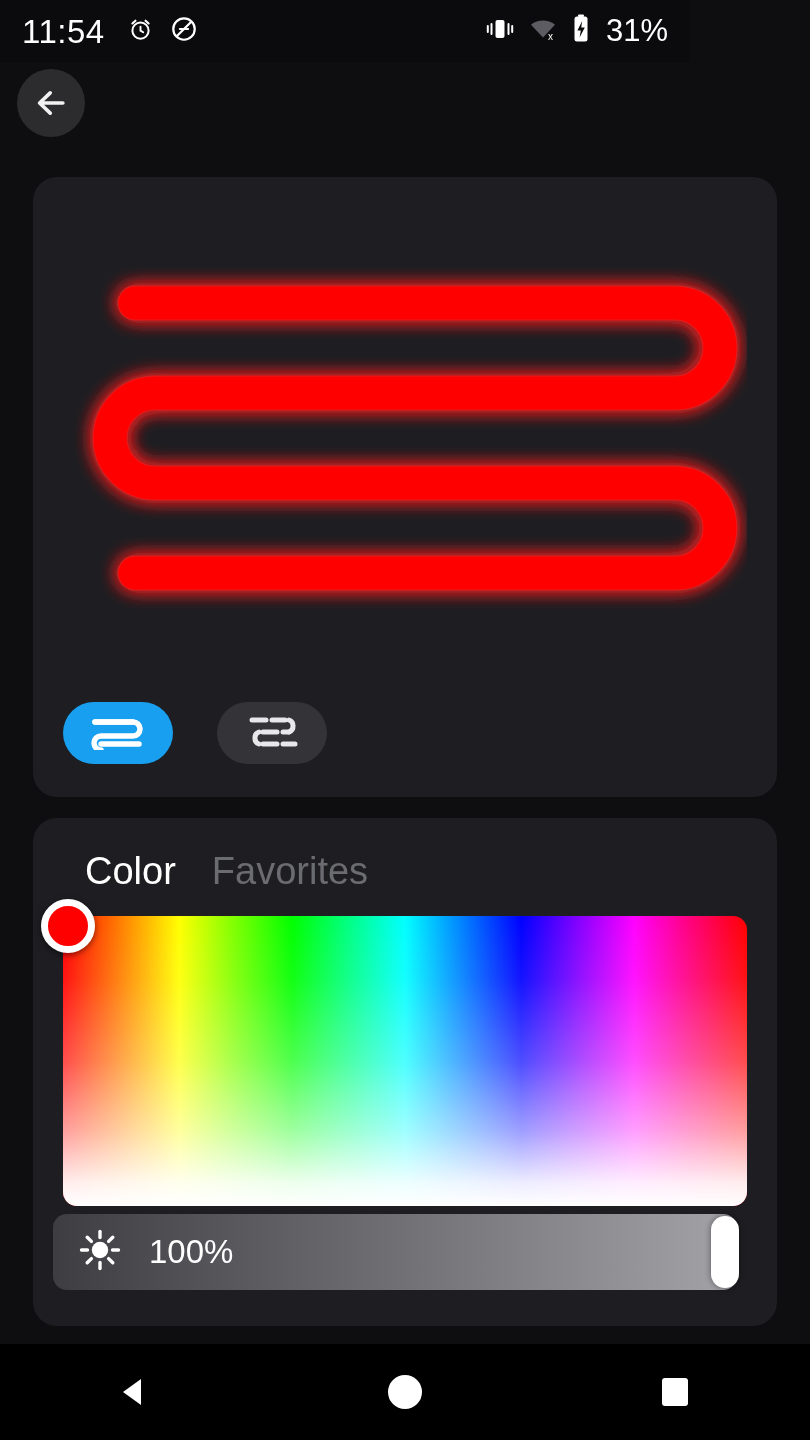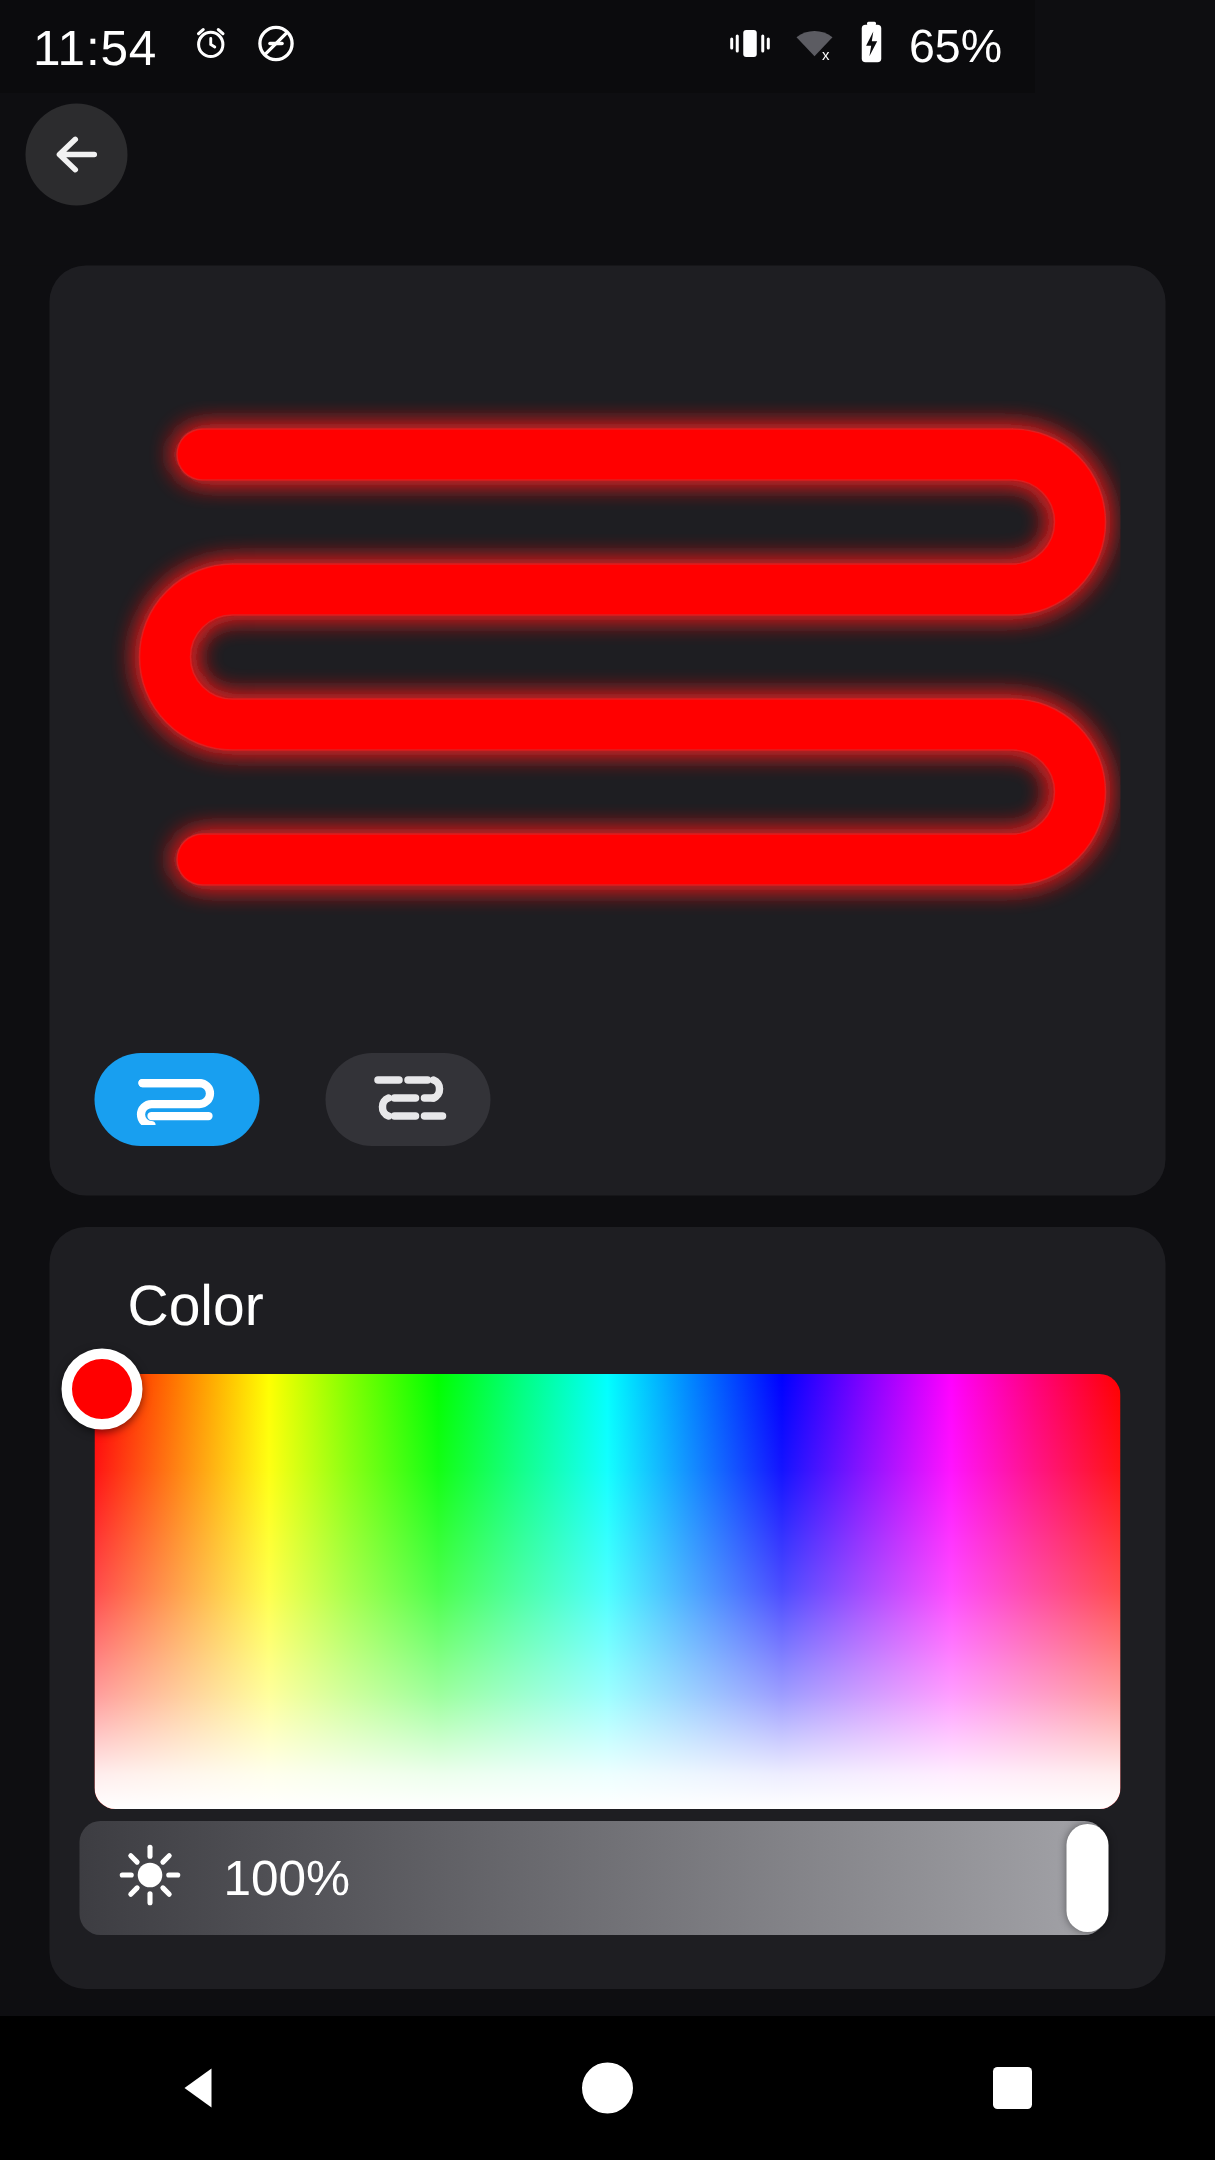--- a/index.html
+++ b/index.html
@@ -216,21 +216,21 @@
           <text x="21" y="24" font-size="10" fill="#ffffff" font-family="Liberation Sans, sans-serif">x</text>
         </svg>
       </span>
       <span class="ic">
         <svg width="20" height="30" viewBox="0 0 20 30">
           <rect x="3.5" y="2.5" width="13" height="25" rx="2.5" fill="#fff"></rect>
           <rect x="7" y="0.5" width="6" height="2.5" rx="1" fill="#fff"></rect>
           <path d="M11.2 7 6.4 16.5h3.4L8.6 23.5l5.2-10h-3.6z" fill="#0b0b0d"></path>
         </svg>
       </span>
-      <span class="sb-batt-text">65%</span>
+      <span class="sb-batt-text">31%</span>
     </div>
   </div>
 
   <div class="topbar">
     <div class="back-btn">
       <svg width="38" height="38" viewBox="0 0 24 24">
         <path d="M19.5 12H5M11.5 5.6 4.8 12l6.7 6.4" fill="none" stroke="#f2f2f2" stroke-width="2.3" stroke-linecap="round" stroke-linejoin="round"></path>
       </svg>
     </div>
   </div>
@@ -278,20 +278,21 @@
           </g>
         </svg>
       </button>
     </div>
   </div>
 
   <div class="card" id="color-card">
 
     <div class="tabs">
       <div class="tab active">Color</div>
+      <div class="tab">Favorites</div>
     </div>
 
     <div class="picker">
       <div class="hue"></div>
       <div class="white-fade"></div>
     </div>
     <div class="picker-thumb" id="picker-thumb" style="left: 8px; top: 81px; background: rgb(255, 0, 0);"></div>
 
     <div class="bright-slider">
       <span class="bright-icon">

